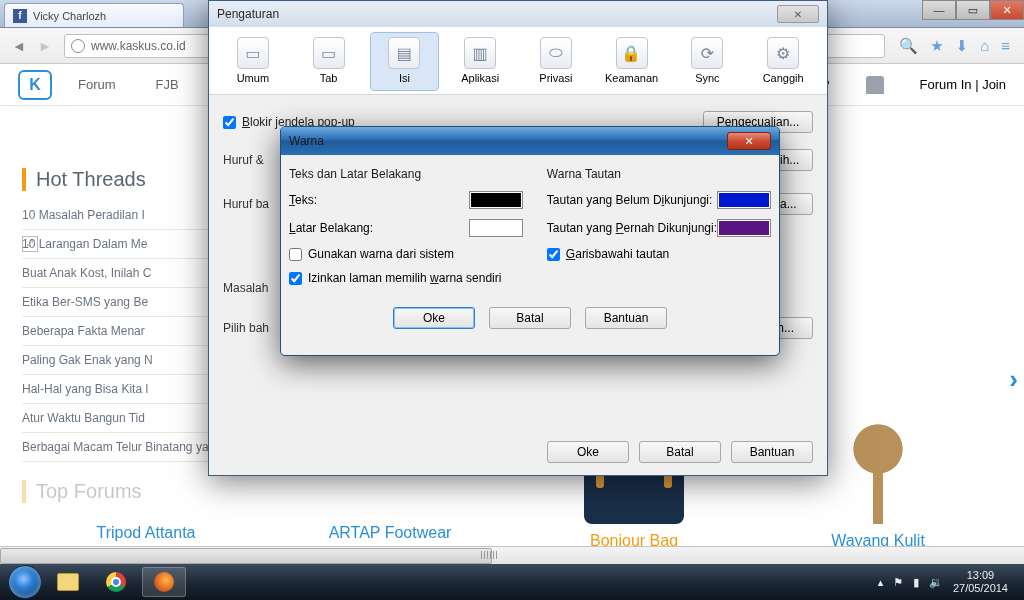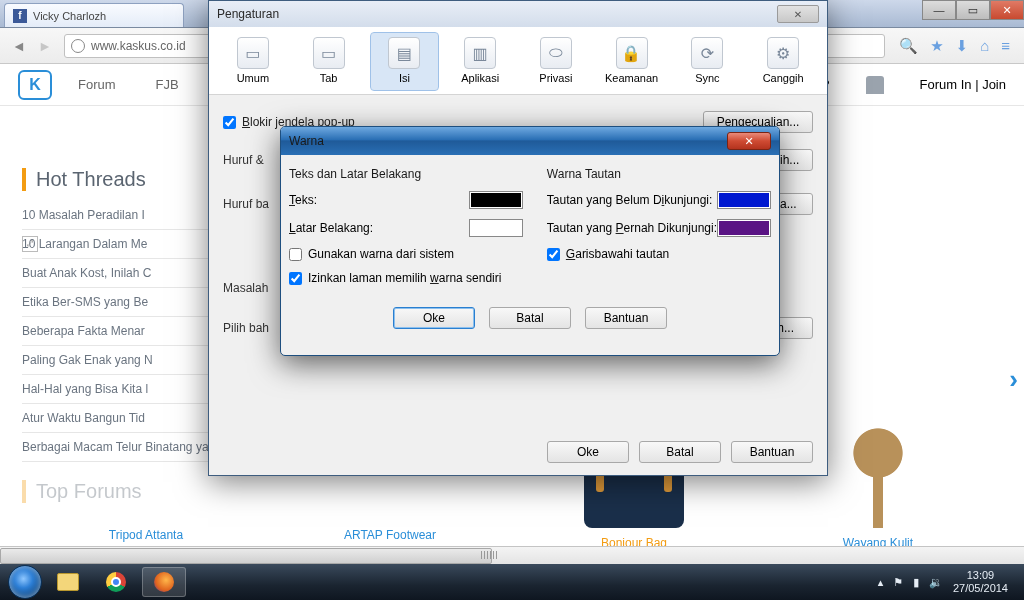--- a/index.html
+++ b/index.html
@@ -32,21 +32,21 @@
 .leftcol { width:440px; }
 .hot-title { border-left:4px solid #f39c12; padding-left:10px; color:#5a6470; font-size:20px; margin:50px 0 10px; font-weight:300; }
 .thread-list div { padding:7px 0; border-bottom:1px solid #e6e6e6; color:#6a7480; font-size:12px; }
 .topforums { border-left:4px solid #f39c12; padding-left:10px; color:#5a6470; font-size:20px; margin-top:18px; font-weight:300; }
 
 .rightcol { margin-left:auto; width:460px; display:flex; gap:10px; padding-top:60px; }
 .btn-blue { background:#2a8ed8; color:#fff; width:62px; height:52px; font-size:11px; display:flex; align-items:center; justify-content:center; text-align:center; border-radius:2px; }
 .btn-orange { background:#f39c12; color:#fff; width:62px; height:52px; font-size:11px; display:flex; align-items:center; justify-content:center; text-align:center; border-radius:2px; }
 .rp-circ { width:32px; height:32px; border:2px solid #fff; border-radius:50%; display:flex; align-items:center; justify-content:center; font-size:11px; font-weight:bold; }
 
-.featured-grid { position:absolute; bottom:14px; left:0; right:0; padding:0 24px; display:grid; grid-template-columns:repeat(4,1fr); text-align:center; color:#2a8ed8; font-size:12px; }
+.featured-grid { position:absolute; bottom:14px; left:0; right:0; padding:0 24px; display:grid; grid-template-columns:repeat(4,1fr); text-align:center; color:#2a8ed8; font-size:16px; }
 .featured-grid .bag { width:100px; height:70px; background:#1a2f4a; border-radius:8px; margin:0 auto 8px; position:relative; }
 .featured-grid .bag:before { content:""; position:absolute; left:12px; top:10px; width:8px; height:24px; background:#e09a3a; border-radius:3px; }
 .featured-grid .bag:after { content:""; position:absolute; right:12px; top:10px; width:8px; height:24px; background:#e09a3a; border-radius:3px; }
 .featured-grid .wayang { width:60px; height:100px; margin:-30px auto 8px; background:radial-gradient(circle at 50% 25%, #b8915a 30%, transparent 31%), linear-gradient(#b8915a,#b8915a); background-size:100% 100%, 10px 60px; background-position:center top, center bottom; background-repeat:no-repeat; }
 .side-arrow { position:absolute; right:6px; top:300px; color:#2a8ed8; font-size:26px; font-weight:bold; }
 
 
 .hscroll { position:absolute; left:0; right:0; bottom:36px; height:18px; background:linear-gradient(#f4f4f4,#e4e4e4); border-top:1px solid #c4c4c4; }
 .hscroll .thumb { position:absolute; left:0; width:48%; height:16px; top:1px; background:linear-gradient(#eaeaea,#cfcfcf); border:1px solid #a8a8a8; border-radius:2px; }
 .hscroll .grip { position:absolute; left:47%; top:4px; width:18px; height:8px; background:repeating-linear-gradient(90deg,#999 0 1px,transparent 1px 3px); }

